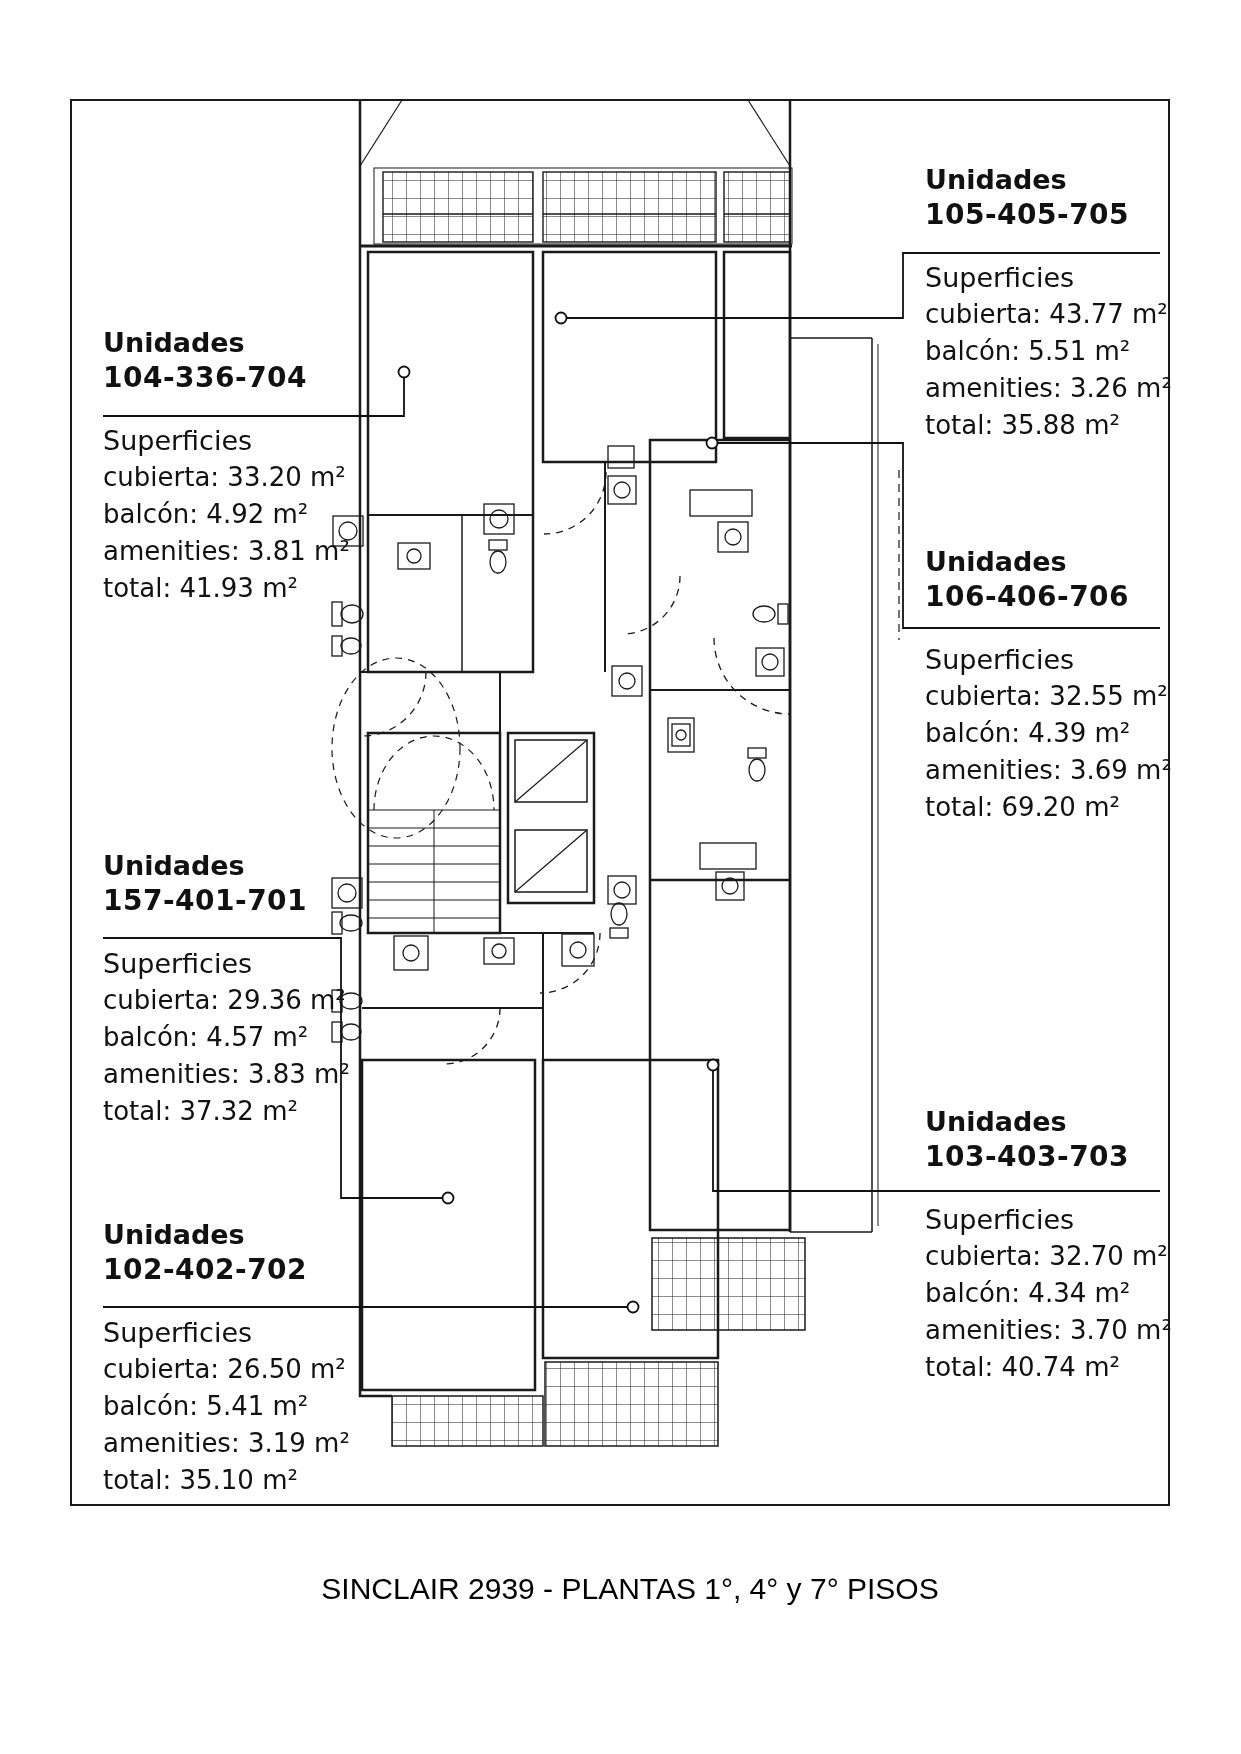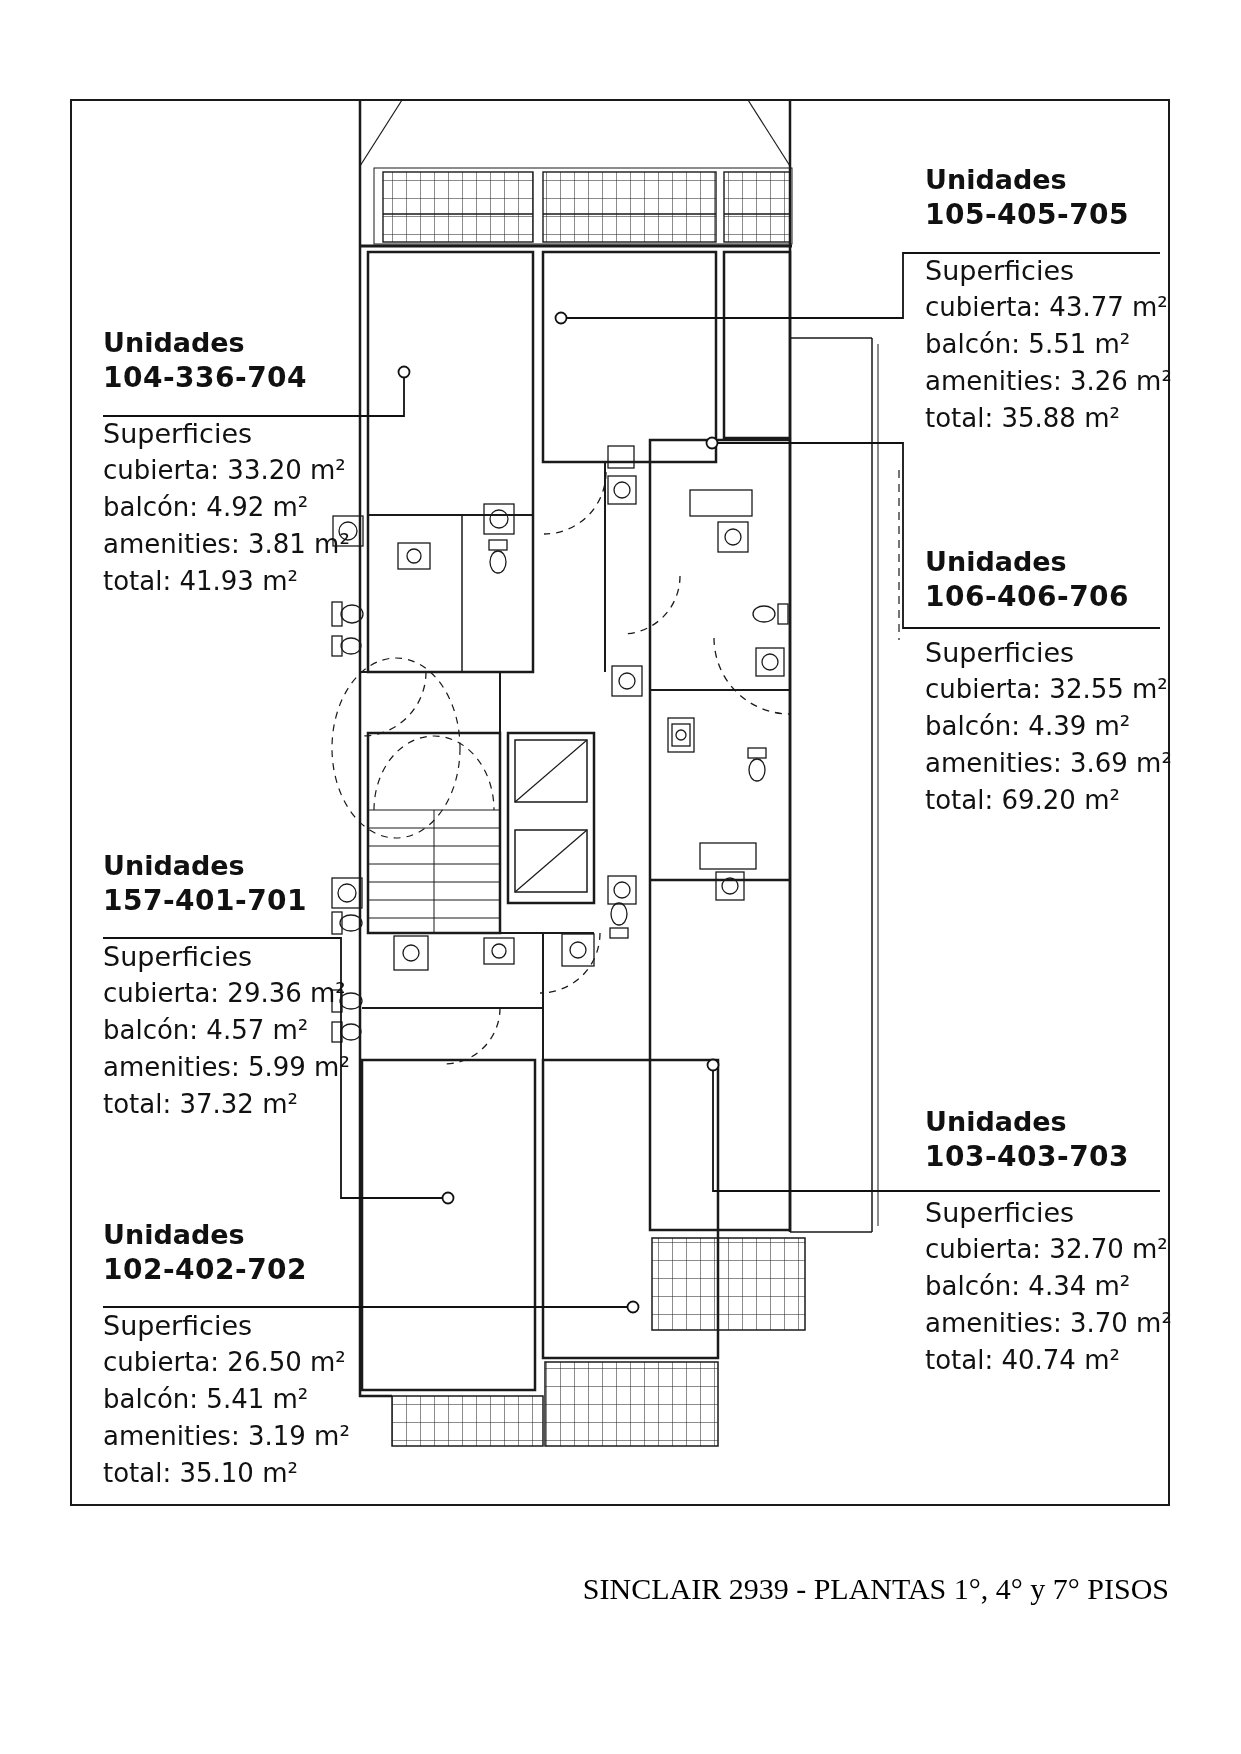--- a/index.html
+++ b/index.html
@@ -2,25 +2,25 @@
 <html><head>
 <meta charset="utf-8">
 <style>
   html,body{margin:0;padding:0;background:#ffffff;}
   #sheet{position:relative;width:1241px;height:1754px;background:#ffffff;overflow:hidden;
          font-family:"DejaVu Sans",sans-serif;color:#111;}
   #plan-svg{position:absolute;left:0;top:0;}
   .unit-block{position:absolute;width:230px;}
   .u-label{font-size:27px;line-height:34px;font-weight:700;}
   .u-num{font-size:28px;line-height:36px;font-weight:700;letter-spacing:.5px;}
-  .u-sup{margin-top:20px;font-size:27px;line-height:36px;}
+  .u-sup{margin-top:27px;font-size:27px;line-height:36px;}
   .u-row{font-size:26px;line-height:37px;white-space:nowrap;}
   .u-total{font-weight:400;}
-  #drawing-title{position:absolute;left:71px;top:1572px;width:1098px;text-align:right;
-                 font-family:Liberation Serif, serif;font-size:30px;color:#000;}
+  #drawing-title{position:absolute;left:81px;top:1572px;width:1098px;text-align:center;
+                 font-family:Liberation Sans, sans-serif;font-size:30px;color:#000;}
 </style>
 </head>
 <body>
 
 <div id="sheet">
 
   <svg id="plan-svg" width="1241" height="1754" viewBox="0 0 1241 1754">
     <defs>
       <pattern id="grid" width="14" height="18" patternUnits="userSpaceOnUse">
         <path d="M14,0 H0 V18" fill="none" stroke="#1a1a1a" stroke-width="1"></path>
@@ -197,21 +197,21 @@
     <div class="u-row">amenities: 3.69 m²</div>
     <div class="u-row u-total">total: 69.20 m²</div>
   </div>
 
   <div class="unit-block" style="left:103px;top:849px">
     <div class="u-label">Unidades</div>
     <div class="u-num">157-401-701</div>
     <div class="u-sup">Superficies</div>
     <div class="u-row">cubierta: 29.36 m²</div>
     <div class="u-row">balcón: 4.57 m²</div>
-    <div class="u-row">amenities: 5.99 m²</div>
+    <div class="u-row">amenities: 3.83 m²</div>
     <div class="u-row u-total">total: 37.32 m²</div>
   </div>
 
   <div class="unit-block" style="left:103px;top:1218px">
     <div class="u-label">Unidades</div>
     <div class="u-num">102-402-702</div>
     <div class="u-sup">Superficies</div>
     <div class="u-row">cubierta: 26.50 m²</div>
     <div class="u-row">balcón: 5.41 m²</div>
     <div class="u-row">amenities: 3.19 m²</div>

